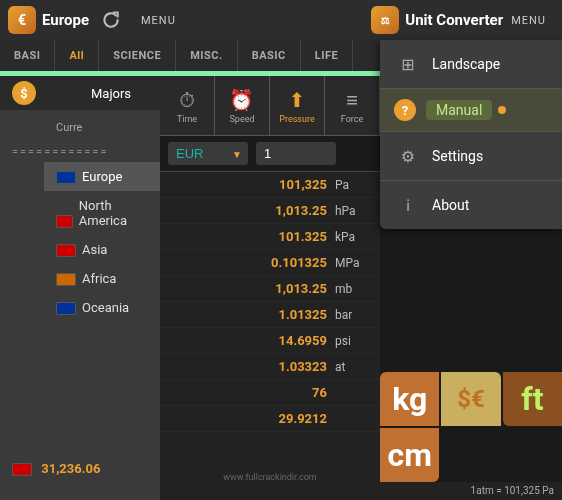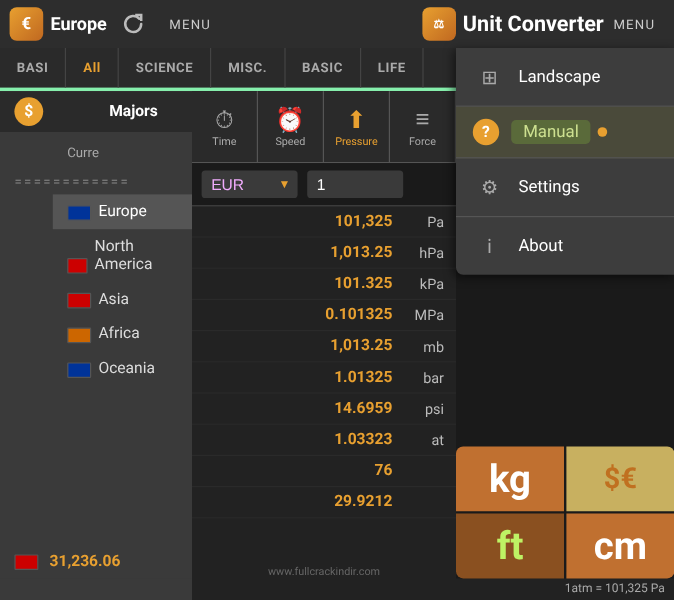--- a/index.html
+++ b/index.html
@@ -60,31 +60,31 @@
     .unit-icon {
       width: 28px; height: 28px;
       background: linear-gradient(135deg, #e8a030, #c06820);
       border-radius: 6px;
       margin-right: 6px;
       display: flex; align-items: center; justify-content: center;
       font-size: 10px; color: white; font-weight: bold;
     }
     .top-bar-title2 {
       color: #fff;
-      font-size: 18px;
+      font-size: 15px;
       font-weight: bold;
       flex: 1;
     }
 
     
     .tabs-row {
       display: flex;
       background: #2a2a2a;
       height: 36px;
-      border-bottom: 3px solid #86efac;
+      border-bottom: 5px solid #86efac;
     }
     .tab {
       padding: 0 14px;
       display: flex;
       align-items: center;
       color: #aaa;
       font-size: 11px;
       font-weight: bold;
       letter-spacing: 0.5px;
       cursor: pointer;
@@ -106,21 +106,21 @@
     .left-panel-header {
       background: #2a2a2a;
       padding: 6px 12px;
       display: flex;
       align-items: center;
       height: 34px;
     }
     .left-panel-header-text {
       color: #fff;
       font-size: 13px;
-      font-weight: bold;
+      font-weight: normal;
       padding-left: 47px;
     }
     .currency-icon {
       width: 24px; height: 24px;
       background: #e8a030;
       border-radius: 50%;
       display: flex; align-items: center; justify-content: center;
       color: white; font-size: 13px; font-weight: bold;
       margin-right: 8px;
     }
@@ -215,21 +215,21 @@
 
     .input-row {
       display: flex;
       align-items: center;
       padding: 6px 8px;
       background: #1a1a1a;
       border-bottom: 1px solid #444;
     }
     .currency-select {
       background: #3a3a3a;
-      color: #f0abfc;
+      color: #14b8a6;
       border: none;
       padding: 4px 8px;
       font-size: 13px;
       border-radius: 3px;
       width: 80px;
       cursor: pointer;
       appearance: none;
       -webkit-appearance: none;
     }
     .select-wrapper {
@@ -269,21 +269,21 @@
     .result-value {
       color: #e8a030;
       font-size: 13px;
       font-weight: bold;
       margin-right: 8px;
     }
     .result-unit {
       color: #bbb;
       font-size: 12px;
       width: 35px;
-      text-align: right;
+      text-align: left;
     }
 
     
     .right-panel {
       position: absolute;
       top: 40px;
       right: 0;
       width: 182px;
       background: #3d3d3d;
       z-index: 200;
@@ -323,21 +323,21 @@
     }
 
     
     .calc-widget {
       position: absolute;
       bottom: 18px;
       right: 0;
       width: 182px;
       height: 110px;
       display: grid;
-      grid-template-columns: 1fr 1fr;
+      grid-template-columns: 1fr 1fr 1fr;
       grid-template-rows: 1fr 1fr;
       gap: 2px;
       z-index: 5;
       border-radius: 10px;
     }
     .calc-cell {
       display: flex;
       align-items: center;
       justify-content: center;
       font-size: 32px;

